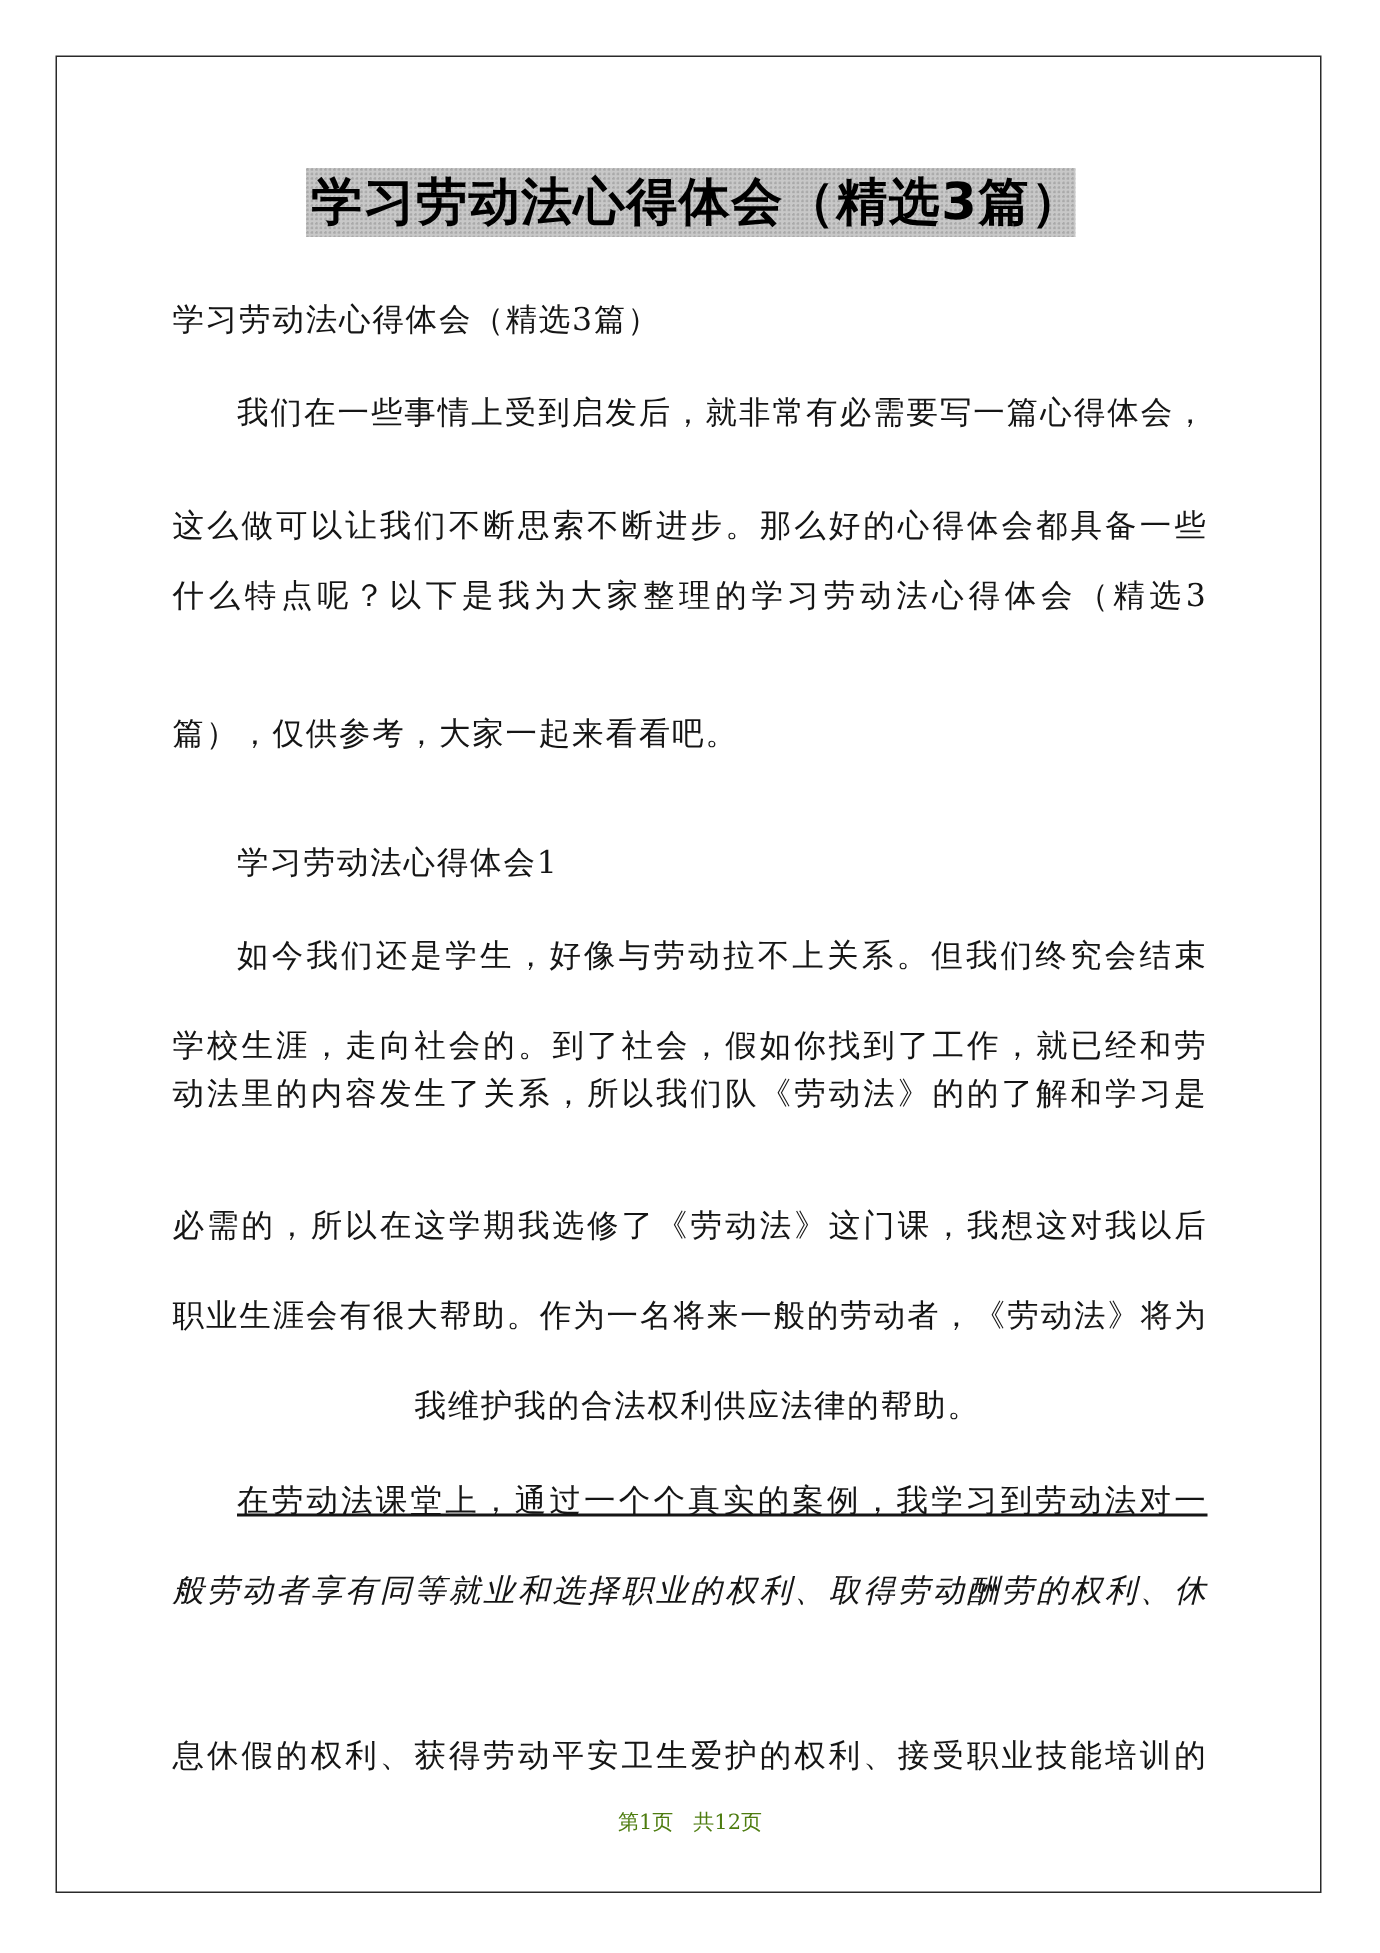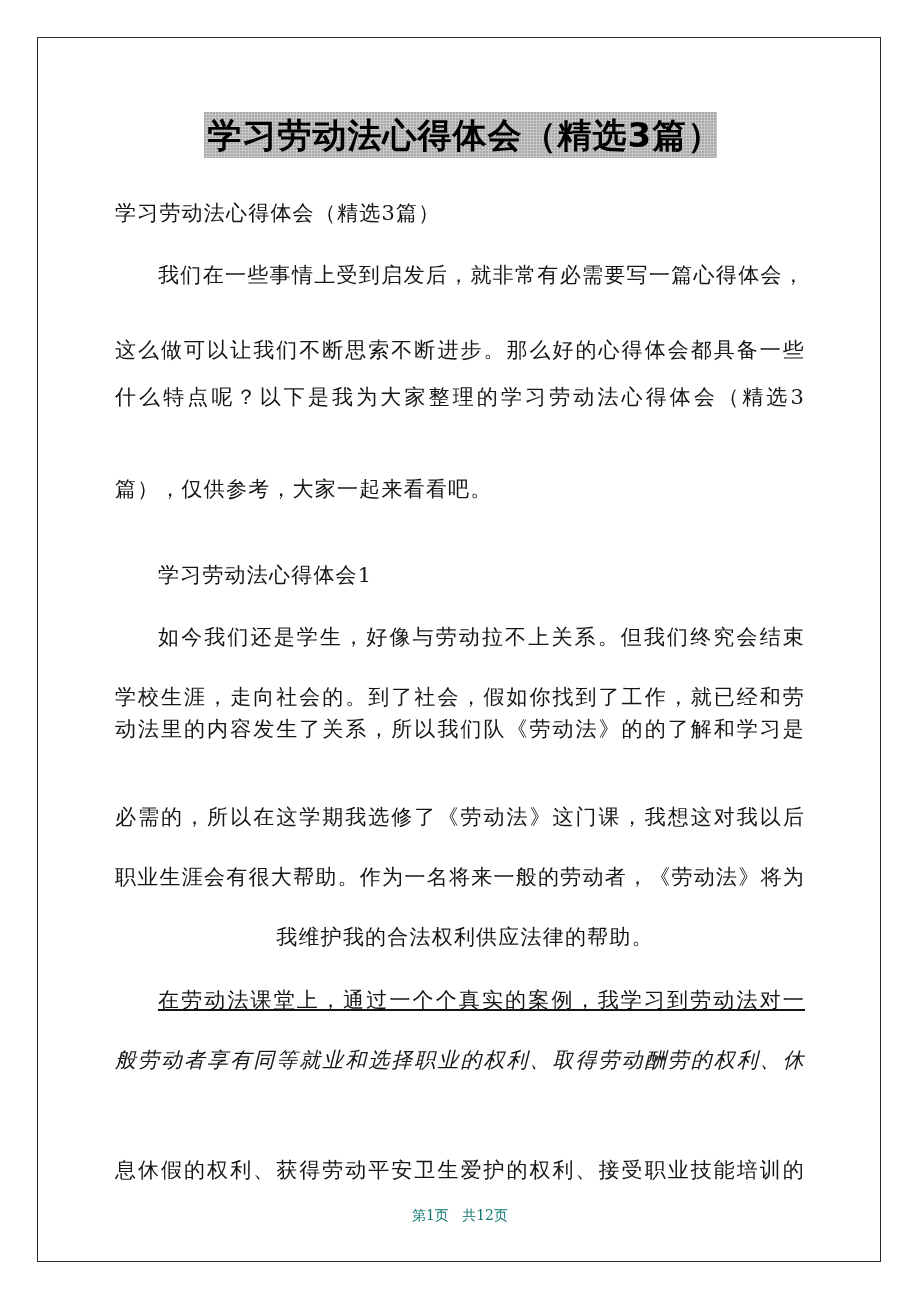--- a/index.html
+++ b/index.html
@@ -68,21 +68,21 @@
     }
     .line.indent.justify { width: 647px; }
     .footer {
       position: absolute;
       left: 0;
       right: 0;
       top: 1204px;
       text-align: center;
       font-size: 14px;
       line-height: 22px;
-      color: #0f766e;
+      color: #4d7c0f;
       white-space: pre;
     }
   </style>
 </head>
 <body>
 
 <div class="page-frame"></div>
 
 <div class="title-wrap">
   <span class="title">学习劳动法心得体会（精选3篇）</span>

